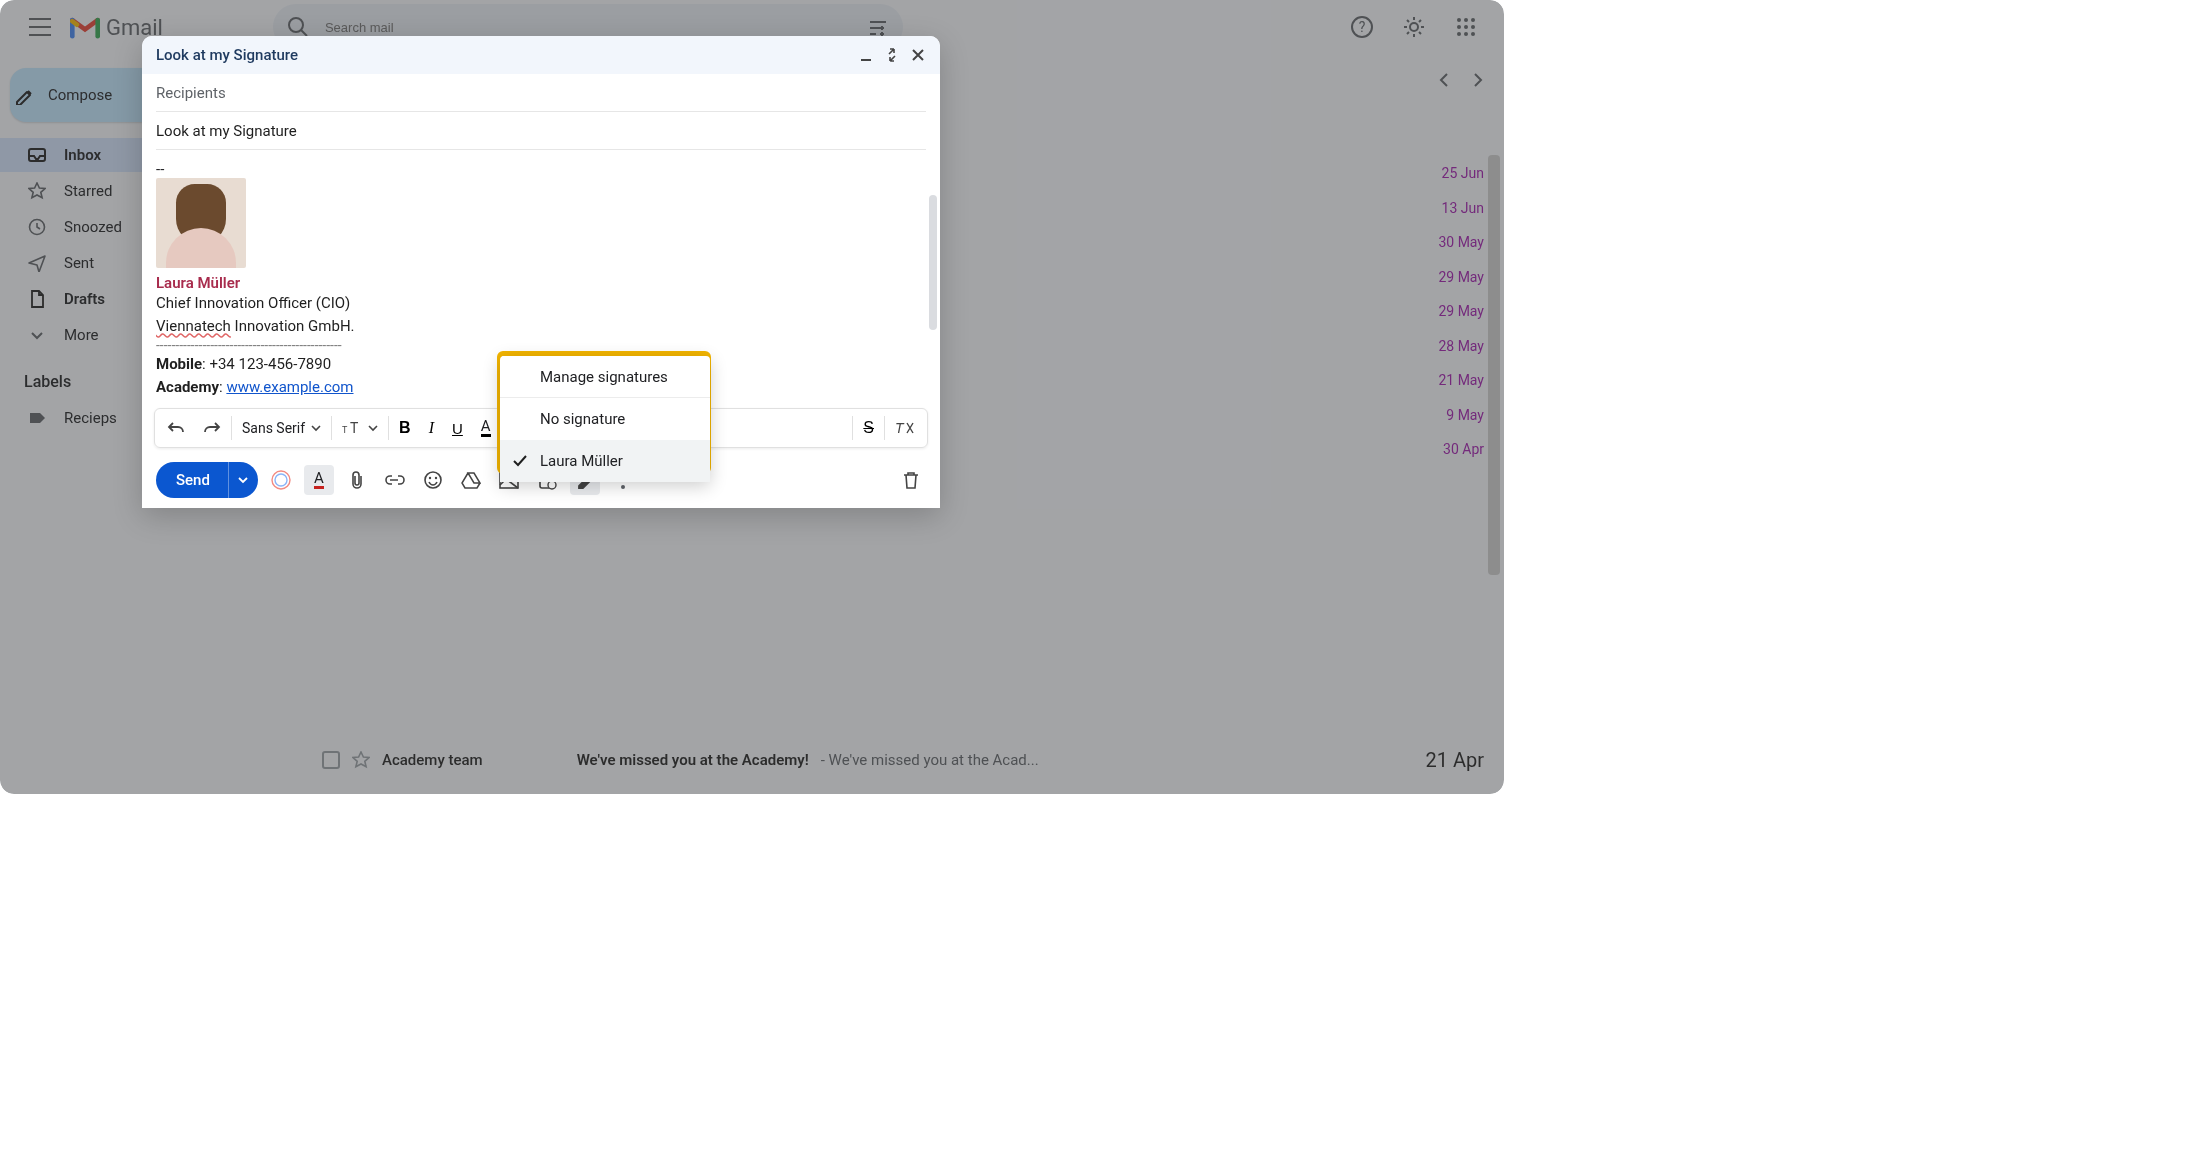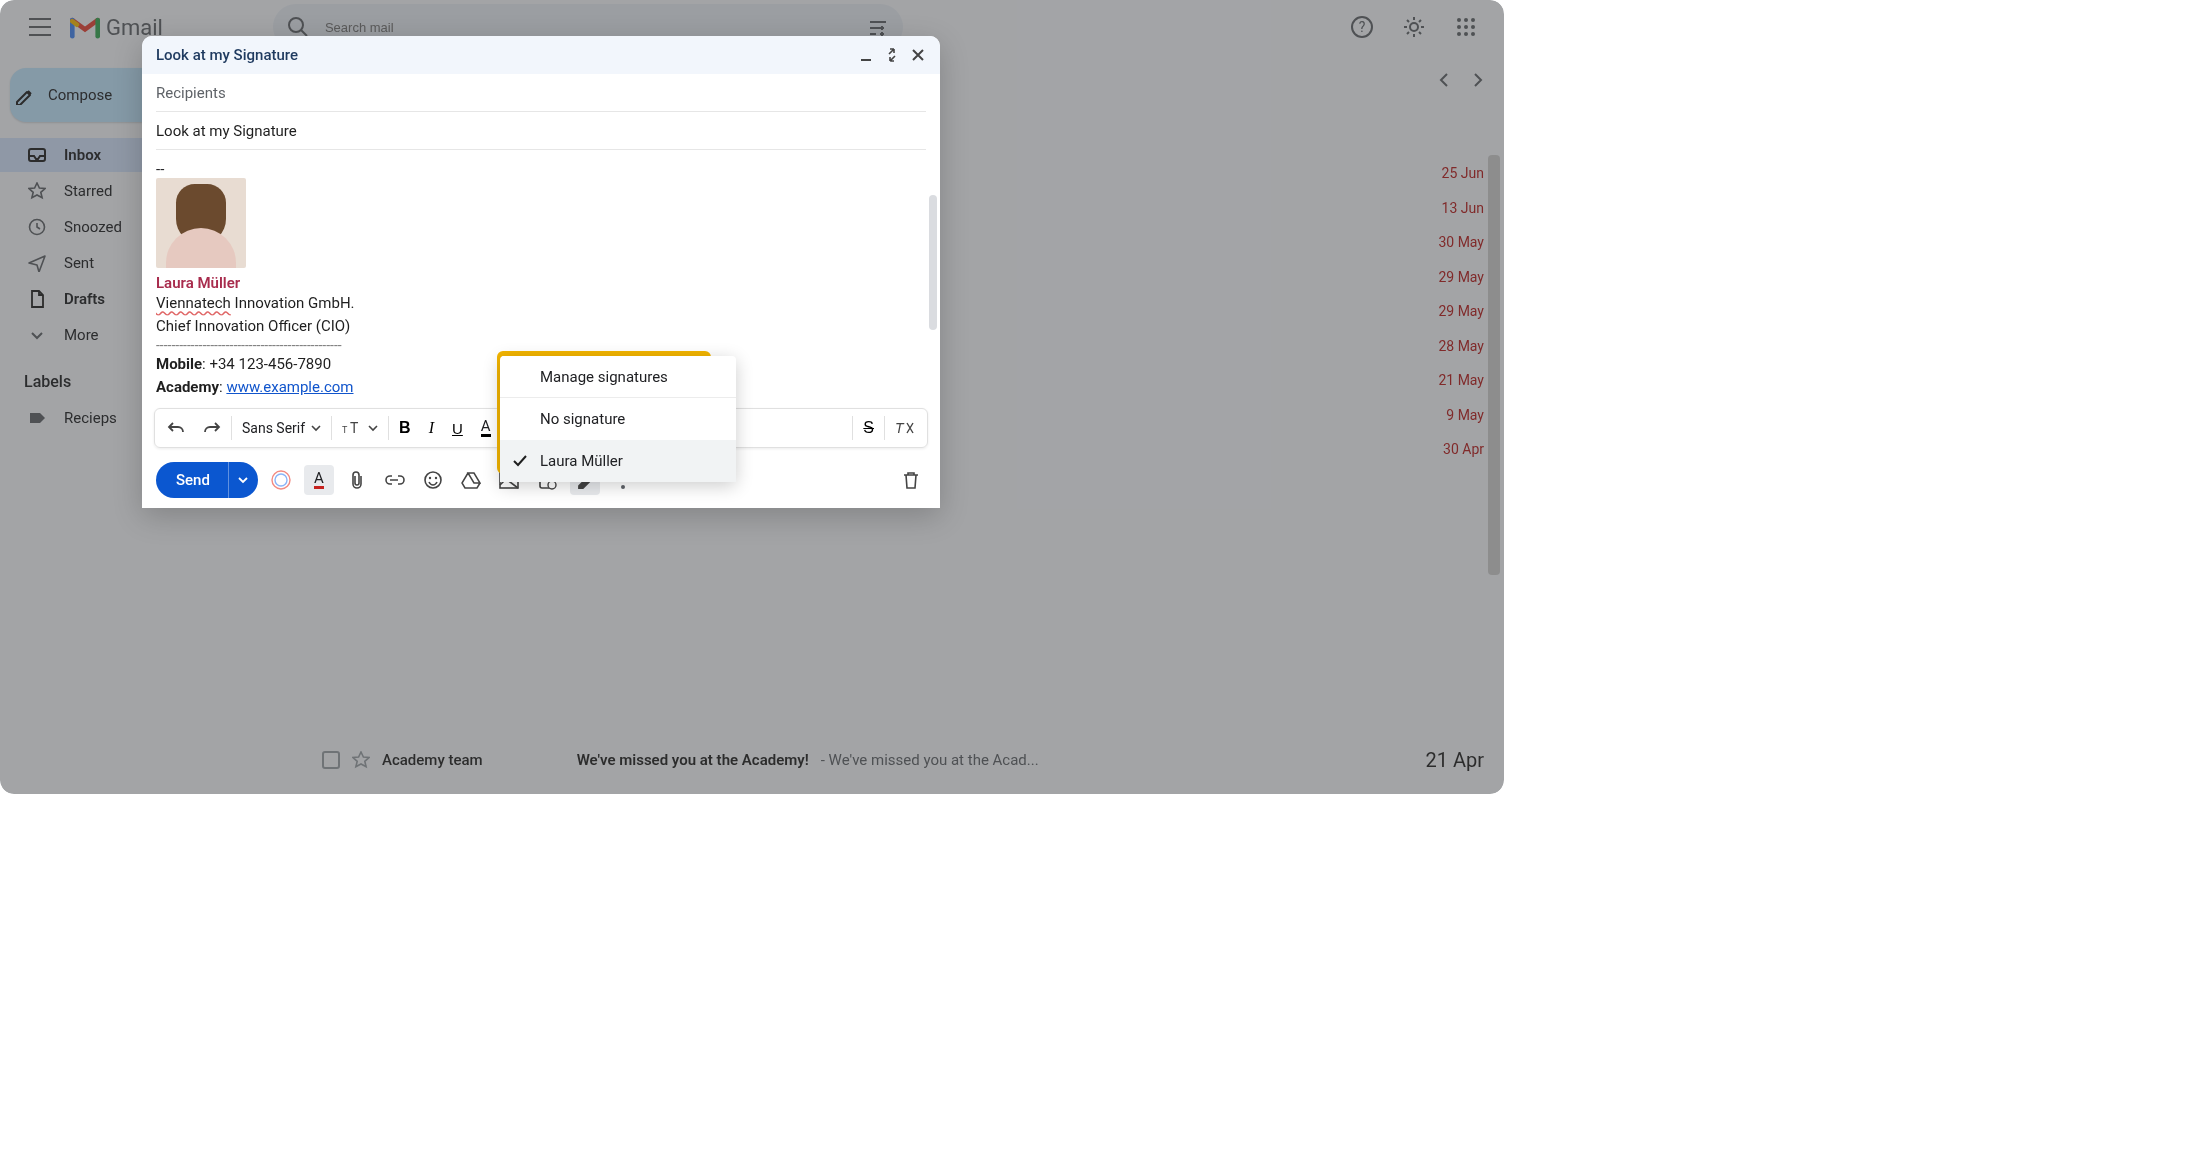--- a/index.html
+++ b/index.html
@@ -20,21 +20,21 @@
   .icon-btn { width:40px; height:40px; border-radius:50%; display:flex; align-items:center; justify-content:center; cursor:pointer;}
 
   .main { display:flex; position:absolute; top:58px; left:0; right:0; bottom:0;}
   .sidebar { width:200px; padding:10px 0 0 10px; display:flex; flex-direction:column; gap:2px;}
   .compose-btn { background:#c2e7ff; border-radius:16px; height:54px; display:flex; align-items:center; gap:14px; padding:0 4px; font-size:15px; margin-bottom:14px; width:150px; box-shadow: 0 1px 2px rgba(0,0,0,.15);}
   .nav-item { height:34px; border-radius:0 18px 18px 0; display:flex; align-items:center; gap:18px; padding:0 0 0 18px; font-size:15px; color:#202124; margin-left:-10px; padding-left:28px; width: 195px;}
   .nav-item.active { background:#d3e3fd; font-weight:600;}
   .nav-item.bold { font-weight:600;}
   .labels-head { font-size:16px; font-weight:500; margin:18px 0 8px 14px; }
 
-  .right-dates { position:absolute; right:20px; top:165px; display:flex; flex-direction:column; gap:18.5px; font-size:14px; color:#b91c1c; text-align:right;}
+  .right-dates { position:absolute; right:20px; top:165px; display:flex; flex-direction:column; gap:18.5px; font-size:14px; color:#a21caf; text-align:right;}
   .pg-nav { position:absolute; right:18px; top:72px; display:flex; gap:18px;}
   .scrollbar { position:absolute; right:4px; top:155px; width:12px; height:420px; background:#d0d0d0; border-radius:4px;}
   .bottom-row { position:absolute; left:274px; bottom:22px; right:20px; display:flex; align-items:center; gap:12px; font-size:15px; color:#1f1f1f;padding-left:48px;}
   .bottom-row .sender{font-weight:500;}
   .bottom-row .subj{font-weight:600;}
   .bottom-row .prev{color:#5f6368;}
   .bottom-row .date{margin-left:auto; font-size:20px;}
 
   
   .dim { position:absolute; inset:0; background:rgba(60,60,60,.45); border-radius:14px; }
@@ -71,21 +71,21 @@
   
   .c-bottom { height:50px; display:flex; align-items:center; padding:0 14px 6px 14px; gap:8px; }
   .send-btn { background:#0b57d0; color:#fff; height:36px; border-radius:18px; display:flex; align-items:center;}
   .send-btn .lbl{padding:0 18px 0 20px; font-size:15px; font-weight:500;}
   .send-btn .dd{width:30px; height:36px; border-left:1px solid rgba(255,255,255,.35); display:flex;align-items:center;justify-content:center;}
   .c-bottom .tool{width:30px;height:30px;display:flex;align-items:center;justify-content:center;border-radius:4px;}
   .c-bottom .tool.active{background:#e8eaed;}
   .c-bottom .right{margin-left:auto;}
 
   
-  .sig-popover { position:absolute; width:236px; background:#fff; border-radius:4px; box-shadow:0 4px 18px rgba(0,0,0,.2); z-index:50; font-size:15px;}
+  .sig-popover { position:absolute; width:210px; background:#fff; border-radius:4px; box-shadow:0 4px 18px rgba(0,0,0,.2); z-index:50; font-size:15px;}
   .sig-popover .row{height:42px;display:flex;align-items:center;gap:12px;padding:0 16px 0 40px; position:relative;}
   .sig-popover .row:first-child{border-bottom:1px solid #ececec;}
   .sig-popover .row.sel{background:#f1f3f4;}
   .sig-popover .chk{position:absolute; left:12px;}
   .hl-box { position:absolute; border:5px solid #f2b400; border-radius:6px; z-index:49; pointer-events:none;}
 </style>
 </head>
 <body>
 
 <div class="app">
@@ -267,24 +267,24 @@
     <span>Look at my Signature</span>
   </div>
 
   <div class="c-body">
     <div>--</div>
     <div class="portrait">
         <div class="hair"></div>
       </div>
     <div style="height:6px"></div>
     <div class="sig-name">Laura Müller</div>
+    <div class="sig-line">Chief Innovation Officer (CIO)</div>
     <div class="sig-line">
       <span class="company-u">Viennatech</span><span> Innovation GmbH.</span>
     </div>
-    <div class="sig-line">Chief Innovation Officer (CIO)</div>
     <div class="sig-rule">------------------------------------------------</div>
     <div class="sig-line">
       <b>Mobile</b><span>: +34 123-456-7890</span>
     </div>
     <div class="sig-line">
       <b>Academy</b><span>: </span><a class="sig-link" href="#">www.example.com</a>
     </div>
     <div class="c-scroll"></div>
   </div>
 

